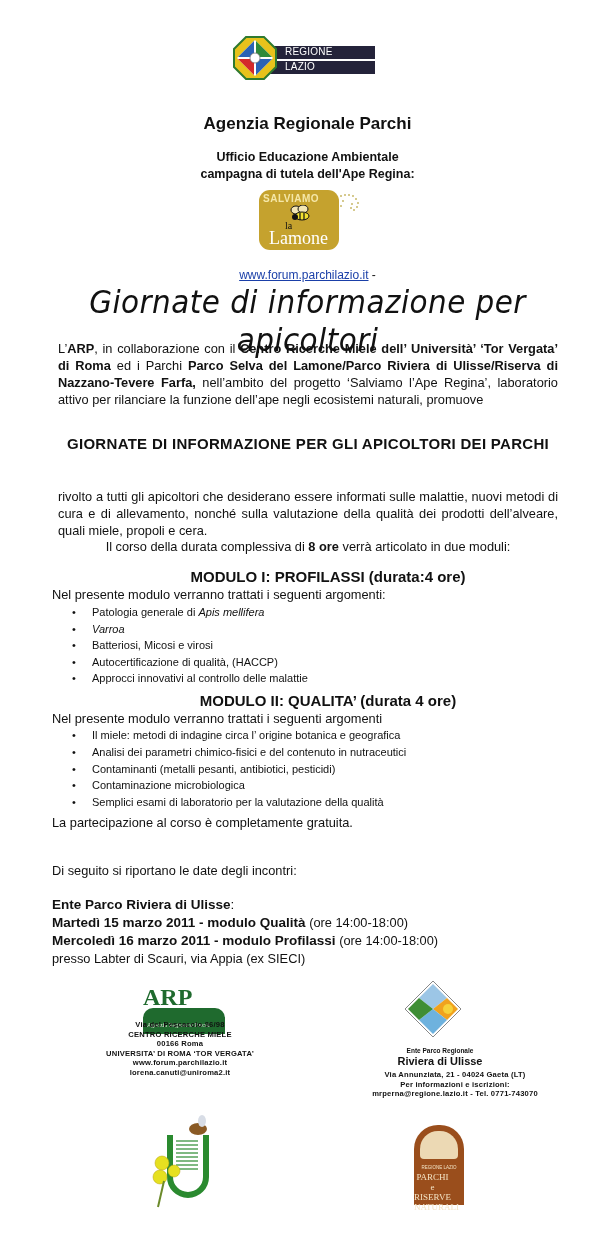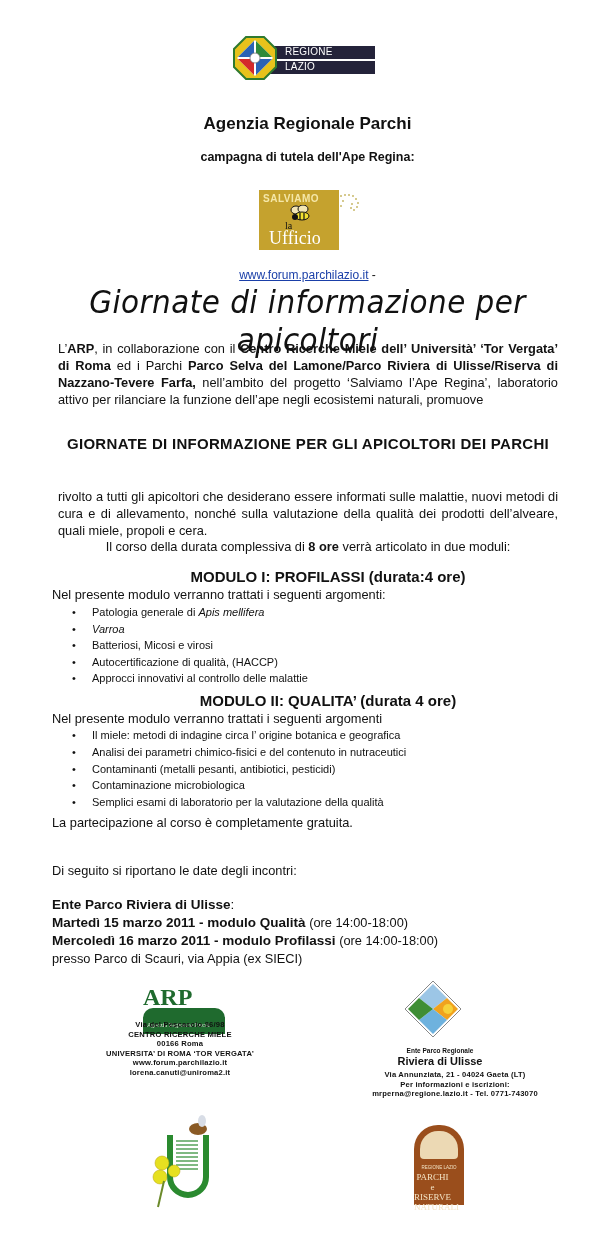--- a/index.html
+++ b/index.html
@@ -14,21 +14,21 @@
   .lazio-bar { position:absolute; left:30px; height:13px; width:112px; background:#24233a; }
   .lazio-bar.b1 { top:10px; }
   .lazio-bar.b2 { top:25px; }
   .lazio-text { position:absolute; left:52px; font-size:10px; color:#fff; font-family:"Liberation Sans", sans-serif; letter-spacing:0.2px; line-height:12px; }
   .lazio-text.t1 { top:10px; }
   .lazio-text.t2 { top:25px; }
 
   #agency-title { left:0; width:615px; top:114px; font-size:17px; font-weight:bold; }
   #office-line { left:0; width:615px; top:149px; font-size:12.5px; font-weight:bold; line-height:17px; }
 
-  #salviamo-logo { left:259px; top:190px; width:80px; height:60px; background:#c5a22e; }
+  #salviamo-logo { left:259px; top:190px; width:80px; height:60px; background:#c5a22e;border-radius:11px; }
   .salv-top { position:absolute; left:4px; top:3px; font-size:10px; font-weight:bold; color:#f5e7a8; letter-spacing:0.5px; }
   .salv-la { position:absolute; left:26px; top:30px; font-family:"Liberation Serif", serif; font-size:10px; color:#111; }
   .salv-regina { position:absolute; left:10px; top:38px; font-family:"Liberation Serif", serif; font-size:18px; color:#fff; }
   .salv-bee { position:absolute; left:30px; top:15px; width:22px; height:16px; }
   #salv-dots { left:339px; top:192px; width:24px; height:30px; }
 
   #forum-link { left:0; width:615px; top:268px; font-size:12px; }
   #forum-link a { color:#1a3fa8; text-decoration:underline; }
 
   #handwritten-title { left:0; width:615px; top:283px; font-family:"DejaVu Sans", sans-serif; font-size:32px; font-weight:normal; letter-spacing:0.5px; transform:scaleX(0.92); transform-origin:center; font-style:italic; }
@@ -93,35 +93,36 @@
     <polygon points="23,23 39,23 23,39" fill="#2b63b5"></polygon>
     <circle cx="22" cy="22" r="5" fill="#ffffff" stroke="#777" stroke-width="0.8"></circle>
   </svg>
   <span class="lazio-text t1">REGIONE</span>
   <span class="lazio-text t2">LAZIO</span>
 </div>
 
 <div id="agency-title" class="abs center">Agenzia Regionale Parchi</div>
 
 <div id="office-line" class="abs center">
+  <div>Ufficio Educazione Ambientale</div>
   <div>campagna di tutela dell'Ape Regina:</div>
 </div>
 
 <div id="salviamo-logo" class="abs">
   <span class="salv-top">SALVIAMO</span>
   <svg class="salv-bee" viewBox="0 0 22 16">
     <ellipse cx="7" cy="5" rx="5" ry="4" fill="#f3e6b5" stroke="#111" stroke-width="1"></ellipse>
     <ellipse cx="14" cy="4" rx="5" ry="4" fill="#f3e6b5" stroke="#111" stroke-width="1"></ellipse>
     <ellipse cx="13" cy="11" rx="7" ry="4" fill="#f2e030" stroke="#111" stroke-width="1"></ellipse>
     <line x1="11" y1="8" x2="11" y2="15" stroke="#111" stroke-width="1.2"></line>
     <line x1="15" y1="8" x2="15" y2="15" stroke="#111" stroke-width="1.2"></line>
     <circle cx="6" cy="12" r="3" fill="#111"></circle>
   </svg>
   <span class="salv-la">la</span>
-  <span class="salv-regina">Ufficio</span>
+  <span class="salv-regina">Lamone</span>
 </div>
 <svg id="salv-dots" class="abs" viewBox="0 0 24 30">
   <g fill="#c9b86a">
     <circle cx="2" cy="4" r="1"></circle>
       <circle cx="6" cy="3" r="1"></circle>
       <circle cx="10" cy="3" r="1"></circle>
       <circle cx="14" cy="4" r="1"></circle>
     <circle cx="17" cy="7" r="1"></circle>
       <circle cx="19" cy="11" r="1"></circle>
       <circle cx="18" cy="15" r="1"></circle>
@@ -170,21 +171,21 @@
 <div id="completion" class="abs">
   <div>La partecipazione al corso è completamente gratuita.</div>
 </div>
 
 <div id="dates-intro" class="abs">Di seguito si riportano le date degli incontri:</div>
 
 <div id="ente" class="abs">
   <div><b>Ente Parco Riviera di Ulisse</b><span>:</span></div>
   <div><b>Martedì 15 marzo 2011 - modulo Qualità</b><span class="small-note"> (ore 14:00-18:00)</span></div>
   <div><b>Mercoledì 16 marzo 2011 - modulo Profilassi</b><span class="small-note"> (ore 14:00-18:00)</span></div>
-  <div class="small-note">presso Parco di Scauri, via Appia (ex SIECI)</div>
+  <div class="small-note">presso Labter di Scauri, via Appia (ex SIECI)</div>
 </div>
 
 <div id="arp-logo" class="abs">
   <div class="arp-band"></div>
   <span class="arp-text">ARP</span>
   <span class="arp-sub">Agenzia Regionale Parchi</span>
 </div>
 <div id="arp-contact" class="abs contact">
   <div>Via del Pescaccio 96/98</div>
   <div>CENTRO RICERCHE MIELE</div>

